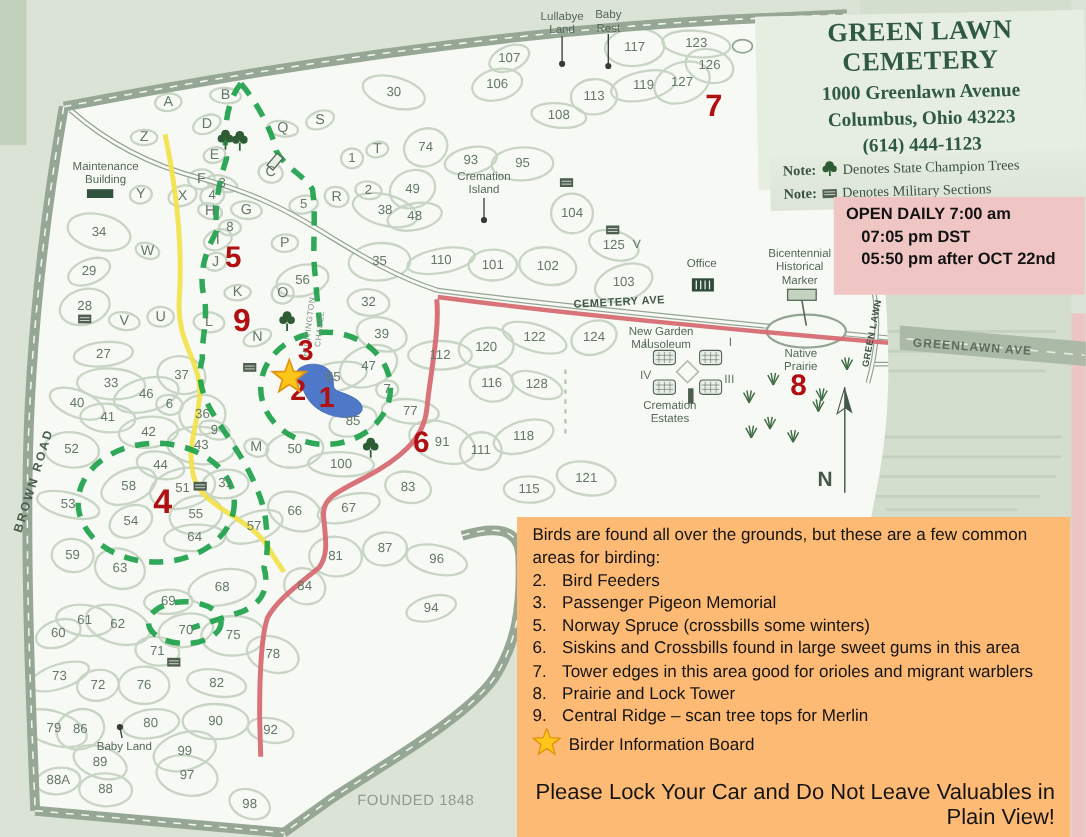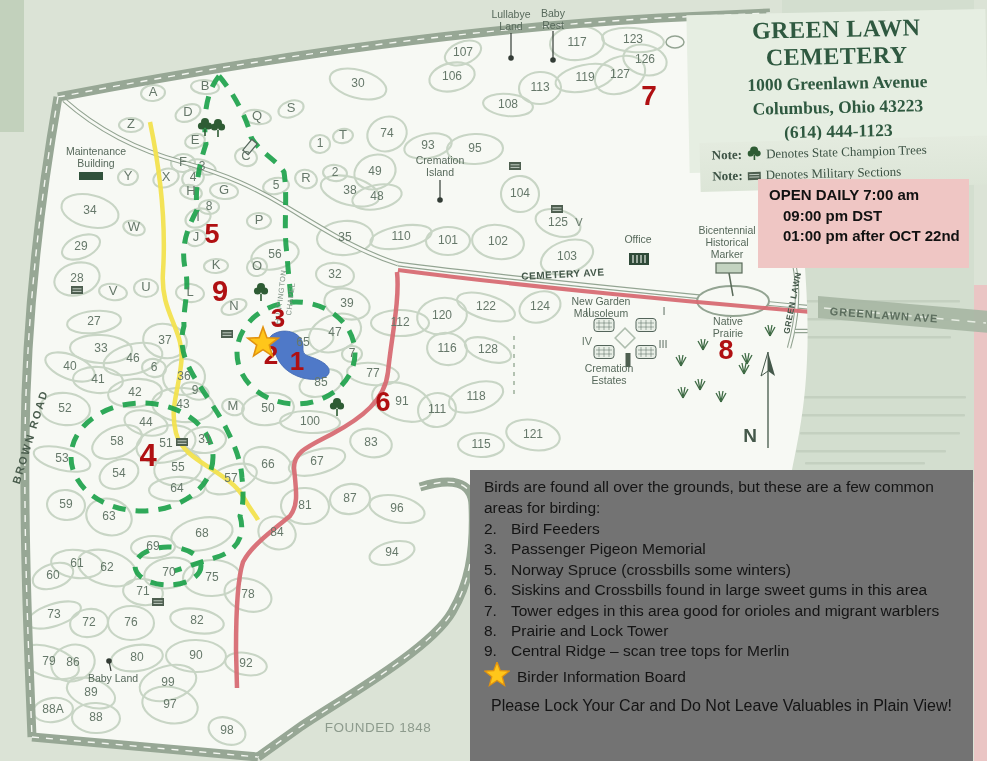--- a/index.html
+++ b/index.html
@@ -7,30 +7,30 @@
   #map-svg{position:absolute;left:0;top:0;z-index:1}
   .ovl{position:absolute;z-index:3}
   #header{left:688px;top:12px;width:299px;text-align:center;color:#2f5940;font-family:"Liberation Serif",serif;transform:rotate(-1.2deg);background:#e6eee2;padding:4px 0 6px}
   #h-title{font-size:24px;font-weight:700;letter-spacing:.5px}
   .h-line{font-size:17.5px;font-weight:700;margin-top:3px}
   #h-web{font-size:15.5px;font-weight:700;margin-top:4px}
   #notes{left:700px;top:139px;width:288px;transform:rotate(-1.5deg);font-family:"Liberation Serif",serif;font-size:13px;color:#3c5244;background:linear-gradient(#e4ebdf,#dce5d7);padding:3px 0 4px 12px}
   .note-row{line-height:19px;white-space:nowrap}
   .nlab{font-weight:700;margin-right:5px}
   .nicon{display:inline-block;vertical-align:-2px;margin-right:4px}
-  #hours{left:758px;top:179px;width:211px;height:89px;background:#efc6c4;color:#111;font-weight:700;font-size:15px;line-height:20.5px;padding:6px 0 0 11px;box-sizing:border-box}
+  #hours{left:758px;top:179px;width:228px;height:89px;background:#efc6c4;color:#111;font-weight:700;font-size:15px;line-height:20.5px;padding:6px 0 0 11px;box-sizing:border-box}
   #hours .ind{padding-left:14px}
-  #green-box{left:470px;top:470px;width:503px;height:291px;background:#737373;box-sizing:border-box;padding:7px 4px 0 14px;font-size:15.5px;color:#141414}
+  #green-box{left:470px;top:470px;width:503px;height:291px;background:#fdba74;box-sizing:border-box;padding:7px 4px 0 14px;font-size:15.5px;color:#141414}
   #gb-intro{line-height:20.5px;margin-bottom:1px}
   .bi{line-height:20.4px;white-space:nowrap}
   .bi .num{display:inline-block;width:27px}
   .wavy{text-decoration-style:wavy;text-decoration-color:#d04545;text-decoration-thickness:1px;text-underline-offset:3px}
   #gb-star-row{line-height:22px;white-space:nowrap}
   #gb-star-row svg{vertical-align:-6px;margin-right:7px}
-  #gb-warning{margin-top:9px;text-align:center;font-size:16px;padding-right:10px}
+  #gb-warning{margin-top:20px;text-align:right;font-size:20px;padding-right:10px}
   #founded{left:308px;top:720px;width:140px;text-align:center;font-size:13.5px;letter-spacing:.5px;color:#8d9b8d}
 </style>
 </head>
 <body>
 
 <svg id="map-svg" width="987" height="761" viewBox="0 0 987 761">
     <defs>
       <clipPath id="mc">
         <path d="M58,97 C230,64 440,30 660,18 L770,13 C786,90 797,160 803,240 C806,280 809,320 807,360 C805,408 798,440 792,470 L474,470 C477,520 472,575 452,612 C430,650 340,700 300,727 C282,740 268,750 258,757 L32,737 C28,640 24,540 25,440 C26,320 40,200 58,97 Z"></path>
       </clipPath>
@@ -584,22 +584,22 @@
     <span class="nlab">Note:</span><span class="nicon"><svg width="14" height="11">
           <rect x="0.5" y="1.5" width="13" height="8" fill="#4e5f50"></rect>
           <line x1="2" y1="4" x2="12" y2="4" stroke="#cfd8cf" stroke-width="0.9"></line>
           <line x1="2" y1="6.5" x2="12" y2="6.5" stroke="#cfd8cf" stroke-width="0.9"></line>
         </svg></span><span>Denotes Military Sections</span>
   </div>
 </div>
 
 <div id="hours" class="ovl">
   <div>OPEN DAILY 7:00 am</div>
-  <div class="ind">09:00 pm DST</div>
-  <div class="ind">01:00 pm after OCT 22nd</div>
+  <div class="ind">07:05 pm DST</div>
+  <div class="ind">05:50 pm after OCT 22nd</div>
 </div>
 
 <div id="green-box" class="ovl">
   <div id="gb-intro">Birds are found all over the grounds, but these are a few common areas for birding:</div>
   <div id="bird-list">
       <div class="bi"><span class="num">2.</span><span>Bird Feeders</span></div>
       <div class="bi"><span class="num">3.</span><span>Passenger Pigeon Memorial</span></div>
       <div class="bi"><span class="num">5.</span><span>Norway Spruce (crossbills some winters)</span></div>
       <div class="bi"><span class="num">6.</span><span><span class="wavy">Siskins</span> and Crossbills found in large sweet gums in this area</span></div>
       <div class="bi"><span class="num">7.</span><span>Tower edges in this area good for orioles and migrant warblers</span></div>

